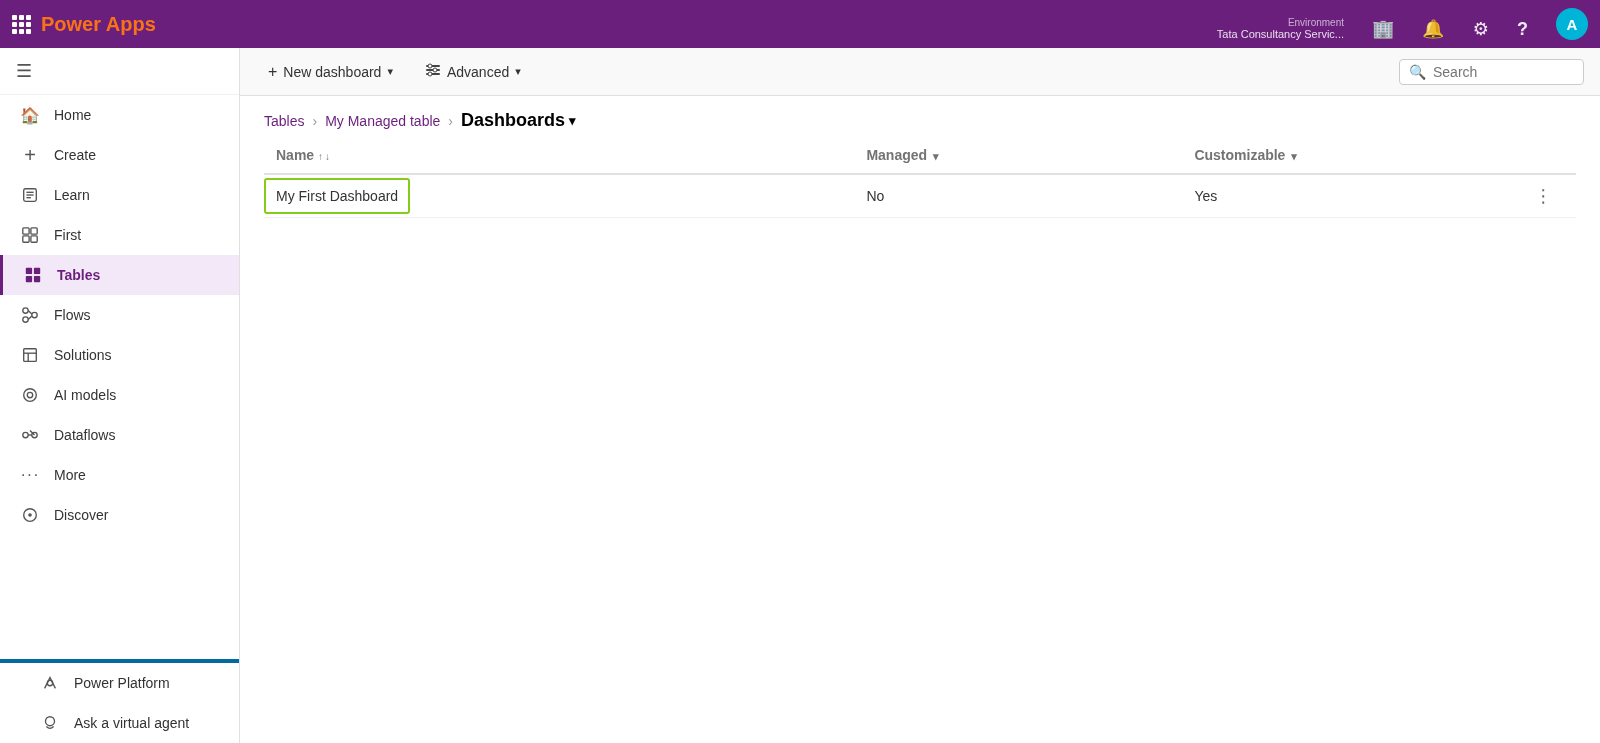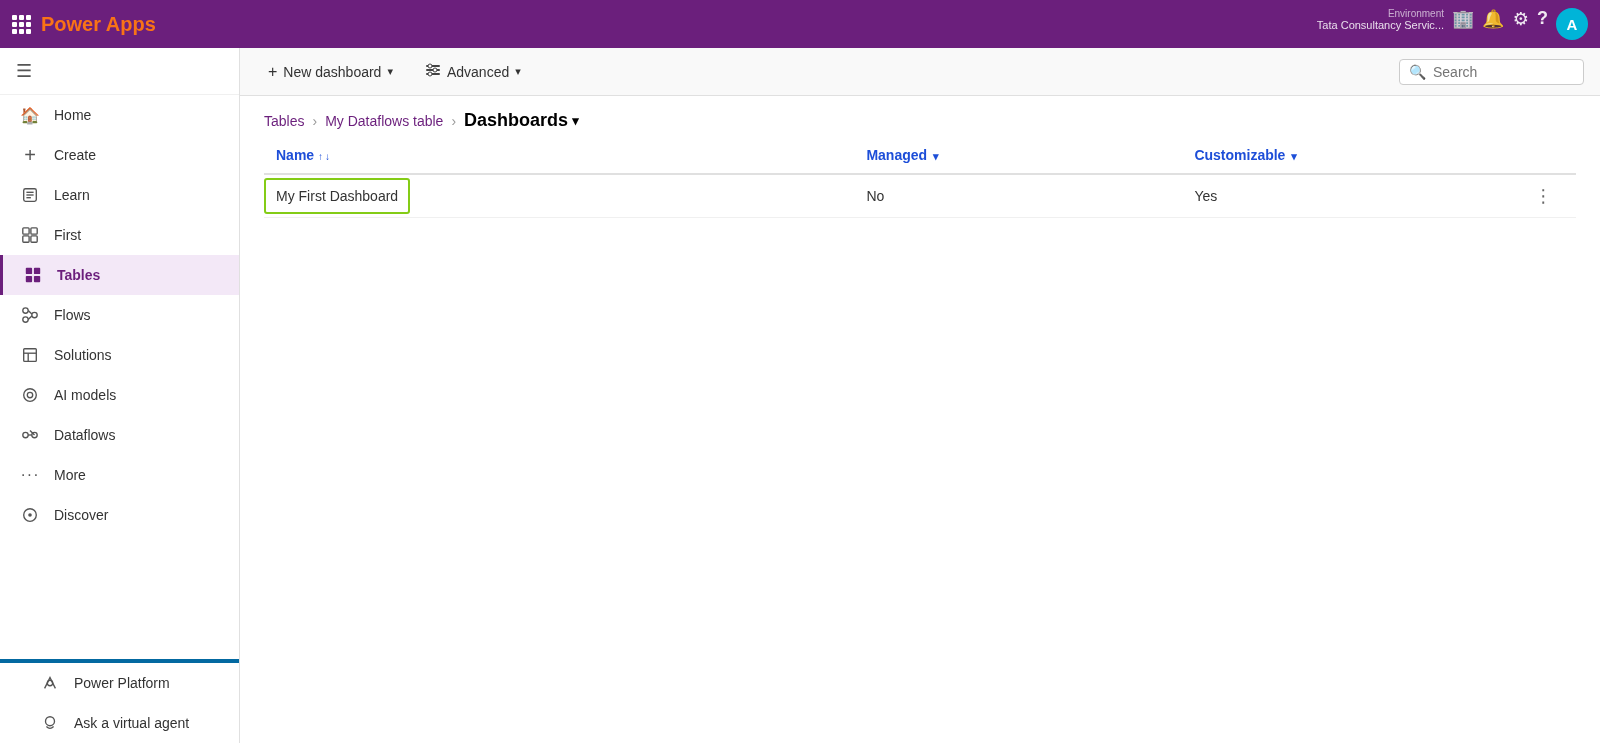--- a/index.html
+++ b/index.html
@@ -11,21 +11,21 @@
       color: white;
       height: 48px;
       display: flex;
       align-items: center;
       padding: 0 12px;
       flex-shrink: 0;
       justify-content: space-between;
     }
     .topbar-left { display: flex; align-items: center; gap: 10px; }
     .topbar-title { font-size: 20px; font-weight: 600; color: #f97316; }
-    .topbar-right { display: flex; align-items: flex-start; gap: 8px; }
+    .topbar-right { display: flex; align-items: flex-end; gap: 28px; }
     .topbar-icon { color: white; font-size: 18px; cursor: pointer; opacity: 0.9; }
     .topbar-avatar {
       width: 32px; height: 32px; border-radius: 50%;
       background: #00b4d8; color: white; font-weight: 700;
       display: flex; align-items: center; justify-content: center; font-size: 15px; cursor: pointer;
     }
     .waffle-icon { display: grid; grid-template-columns: repeat(3,5px); gap: 2px; cursor: pointer; }
     .waffle-icon span { width: 5px; height: 5px; background: white; display: block; border-radius: 1px; }
 
     
@@ -82,21 +82,21 @@
       display: flex; align-items: center; gap: 4px;
       font-size: 18px; font-weight: 700; color: #000000;
     }
     .breadcrumb-sep { color: #999; font-size: 14px; }
 
     
     .table-area { padding: 0 24px; flex: 1; overflow-y: auto; }
     .data-table { width: 100%; border-collapse: collapse; }
     .data-table th {
       text-align: left; padding: 10px 12px; border-bottom: 2px solid #e0e0e0;
-      color: #1d4ed8; font-weight: 600; font-size: 14px; background: #fff;
+      color: #737373; font-weight: 600; font-size: 14px; background: #fff;
     }
     .data-table td { padding: 10px 12px; border-bottom: 1px solid #f0f0f0; font-size: 14px; color: #333; }
     .col-name { width: 45%; }
     .col-managed { width: 25%; }
     .col-customizable { width: 25%; }
     .col-actions { width: 5%; }
     .sort-icons { display: inline-flex; align-items: center; gap: 2px; }
 
     
     .highlighted-row td:first-child { padding: 0; }
@@ -289,21 +289,21 @@
 
       <div class="toolbar-search" style="margin-left:auto;">
         <span style="color:#888;font-size:14px;">🔍</span>
         <input type="text" placeholder="Search" style="">
       </div>
     </div>
 
     <div class="breadcrumb">
       <a href="#">Tables</a>
       <span class="breadcrumb-sep">›</span>
-      <a href="#">My Dataflows table</a>
+      <a href="#">My Managed table</a>
       <span class="breadcrumb-sep">›</span>
       <div class="breadcrumb-current">
         <span>Dashboards</span>
         <span style="font-size:13px;cursor:pointer;">▾</span>
       </div>
     </div>
 
     <div class="table-area">
       <table class="data-table">
         <thead>

